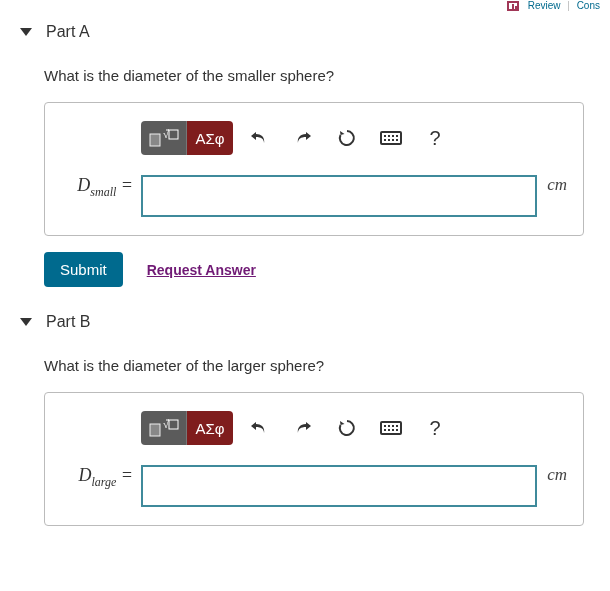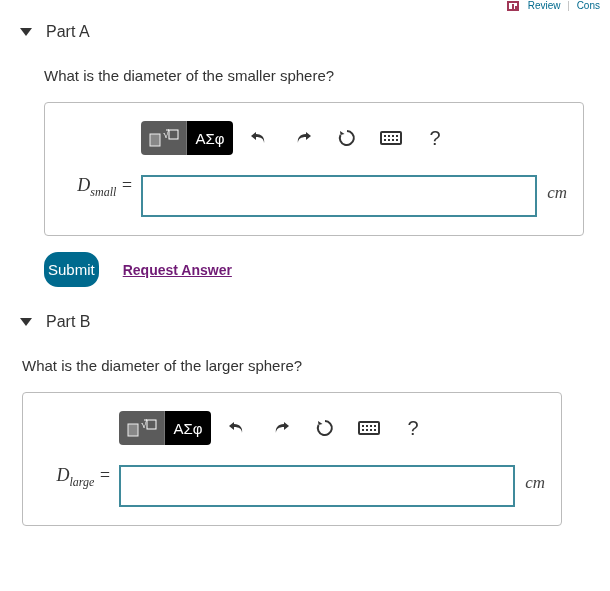--- a/index.html
+++ b/index.html
@@ -13,30 +13,30 @@
 .part-header { display: flex; align-items: center; padding: 6px 10px 6px 20px; }
 .part-header .caret { width: 0; height: 0; border-left: 6px solid transparent; border-right: 6px solid transparent; border-top: 8px solid #333; margin-right: 14px; }
 .part-header .title { font-weight: normal; font-size: 16px; }
 .part-body { padding: 20px 0 20px 44px; }
 .question { margin-bottom: 18px; font-size: 15px; }
 .answer-box { border: 1px solid #bbb; border-radius: 4px; padding: 18px 16px 18px 16px; width: 540px; position: relative; }
 .toolbar { display: flex; align-items: center; gap: 0; margin-left: 80px; margin-bottom: 20px; }
 .tb-group { display: flex; border-radius: 4px; overflow: hidden; margin-right: 6px; }
 .tb-btn { background: #5b5b5b; color: #fff; width: 46px; height: 34px; display: flex; align-items: center; justify-content: center; border-right: 1px solid #777; cursor: pointer; font-size: 15px; }
 .tb-btn:last-child { border-right: none; }
-.tb-btn.active { background: #000000; }
+.tb-btn.active { background: #7f1d1d; }
 .tb-icon { width: 40px; height: 34px; display: flex; align-items: center; justify-content: center; color: #333; font-size: 18px; cursor: pointer; }
 .tb-icon + .tb-icon { margin-left: 4px; }
 .input-row { display: flex; align-items: flex-start; }
 .varlabel { font-family: 'Times New Roman', serif; font-style: italic; font-size: 18px; white-space: nowrap; margin-right: 8px; min-width: 72px; text-align: right; }
 .varlabel .sub { font-size: 12px; font-style: italic; vertical-align: sub; }
 .answer-input { flex: 1; height: 42px; border: 2px solid #3f8a9b; background: #fff; padding: 4px 8px; font-size: 16px; outline: none; }
-.unit { font-family: 'Times New Roman', serif; font-style: italic; font-size: 17px; margin-left: 10px; color: #444; margin-top: 8px; }
+.unit { font-family: 'Times New Roman', serif; font-style: italic; font-size: 17px; margin-left: 10px; color: #444; }
 .actions { margin-top: 16px; display: flex; align-items: center; gap: 24px; }
-.submit-btn { background: #006a8e; color: #fff; border: none; padding: 9px 4px; font-size: 15px; cursor: pointer; border-radius: 14px; text-align: right; }
+.submit-btn { background: #006a8e; color: #fff; border: none; padding: 9px 16px; font-size: 15px; cursor: pointer; border-radius: 4px; text-align: right; }
 .req-link { color: #701a75; font-weight: bold; text-decoration: underline; font-size: 14px; cursor: pointer; }
 .keyboard-icon { width:22px; height:14px; border:2px solid #333; border-radius:2px; position:relative; display:inline-block; }
 .keyboard-icon::before { content:""; position:absolute; top:2px; left:2px; right:2px; height:2px; background: repeating-linear-gradient(to right,#333 0 2px,transparent 2px 4px); }
 .keyboard-icon::after { content:""; position:absolute; top:6px; left:2px; right:2px; height:2px; background: repeating-linear-gradient(to right,#333 0 2px,transparent 2px 4px); }
 svg { display: block; }
 </style>
 </head>
 <body>
 
 <div class="top-links">
@@ -95,21 +95,21 @@
   <div class="actions">
     <button class="submit-btn">Submit</button>
     <a class="req-link">Request Answer</a>
   </div>
 </div>
 
 <div class="part-header">
   <div class="caret"></div>
   <div class="title">Part B</div>
 </div>
-<div class="part-body" style="padding-bottom:6px;padding-left:22px;">
+<div class="part-body" style="padding-bottom:6px;">
   <div class="question">What is the diameter of the larger sphere?</div>
   <div class="answer-box">
     <div class="toolbar">
       <div class="tb-group">
         <div class="tb-btn">
           <svg width="30" height="20" viewBox="0 0 30 20">
             <rect x="1" y="6" width="10" height="12" fill="#888" stroke="#eee" stroke-width="1"></rect>
             <text x="14" y="10" font-size="11" fill="#fff" font-family="serif">√</text>
             <rect x="20" y="2" width="9" height="9" fill="none" stroke="#fff" stroke-width="1"></rect>
             <line x1="20" y1="2" x2="17" y2="2" stroke="#fff" stroke-width="1"></line>

